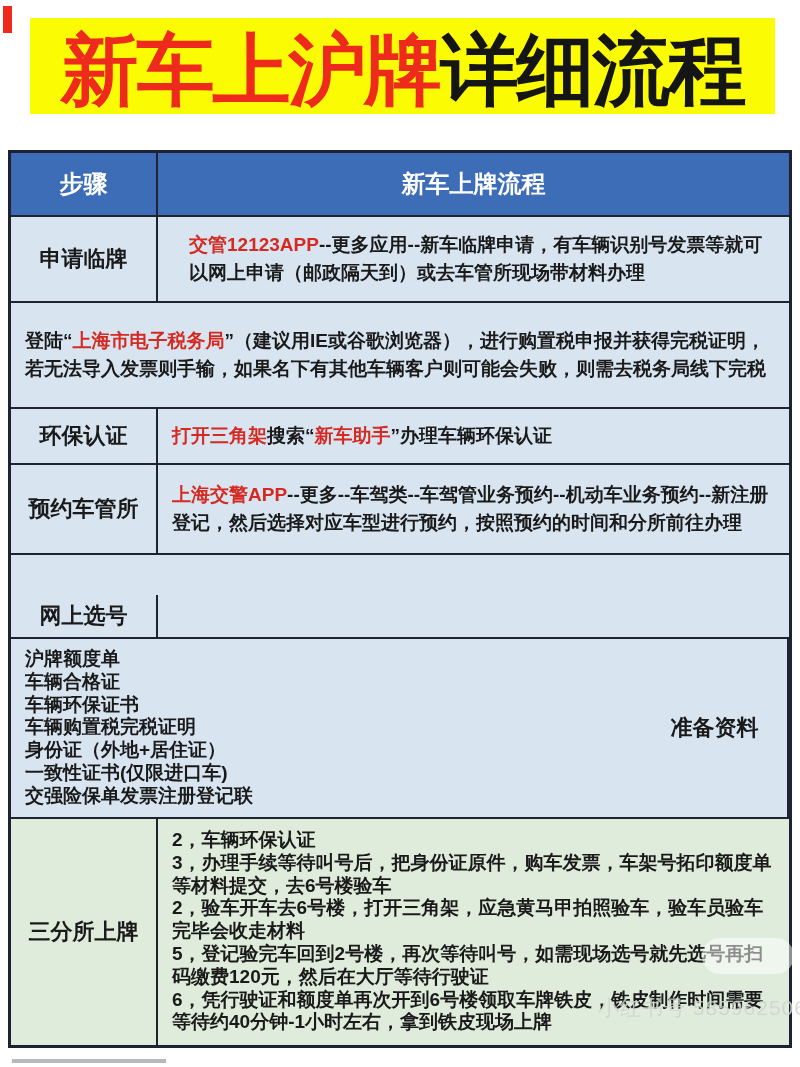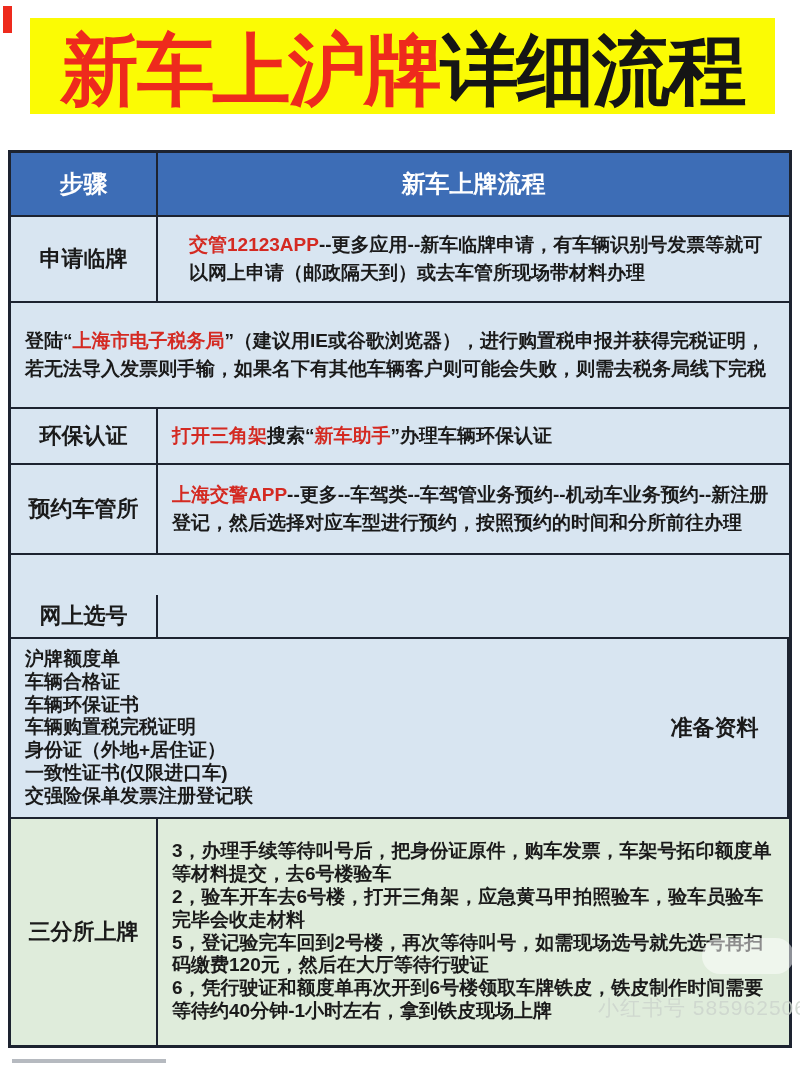--- a/index.html
+++ b/index.html
@@ -121,20 +121,21 @@
           <p><span class="seg">身份证（外地+居住证）</span></p>
           <p><span class="seg">一致性证书(仅限进口车)</span></p>
           <p><span class="seg">交强险保单发票注册登记联</span></p>
         </div>
       <div class="cell step-cell">准备资料</div>
     </div>
 
     <div class="row r-green">
       <div class="cell step-cell">三分所上牌</div>
       <div class="cell desc-cell">
+          <p><span class="seg">2，车辆环保认证</span></p>
           <p><span class="seg">3，办理手续等待叫号后，把身份证原件，购车发票，车架号拓印额度单等材料提交，去6号楼验车</span></p>
           <p><span class="seg">2，验车开车去6号楼，打开三角架，应急黄马甲拍照验车，验车员验车完毕会收走材料</span></p>
           <p><span class="seg">5，登记验完车回到2号楼，再次等待叫号，如需现场选号就先选号再扫码缴费120元，然后在大厅等待行驶证</span></p>
           <p><span class="seg">6，凭行驶证和额度单再次开到6号楼领取车牌铁皮，铁皮制作时间需要等待约40分钟-1小时左右，拿到铁皮现场上牌</span></p>
         </div>
     </div>
   </div>
 
   <div class="blob"></div>
   <div class="watermark">小红书号 585962506</div>

